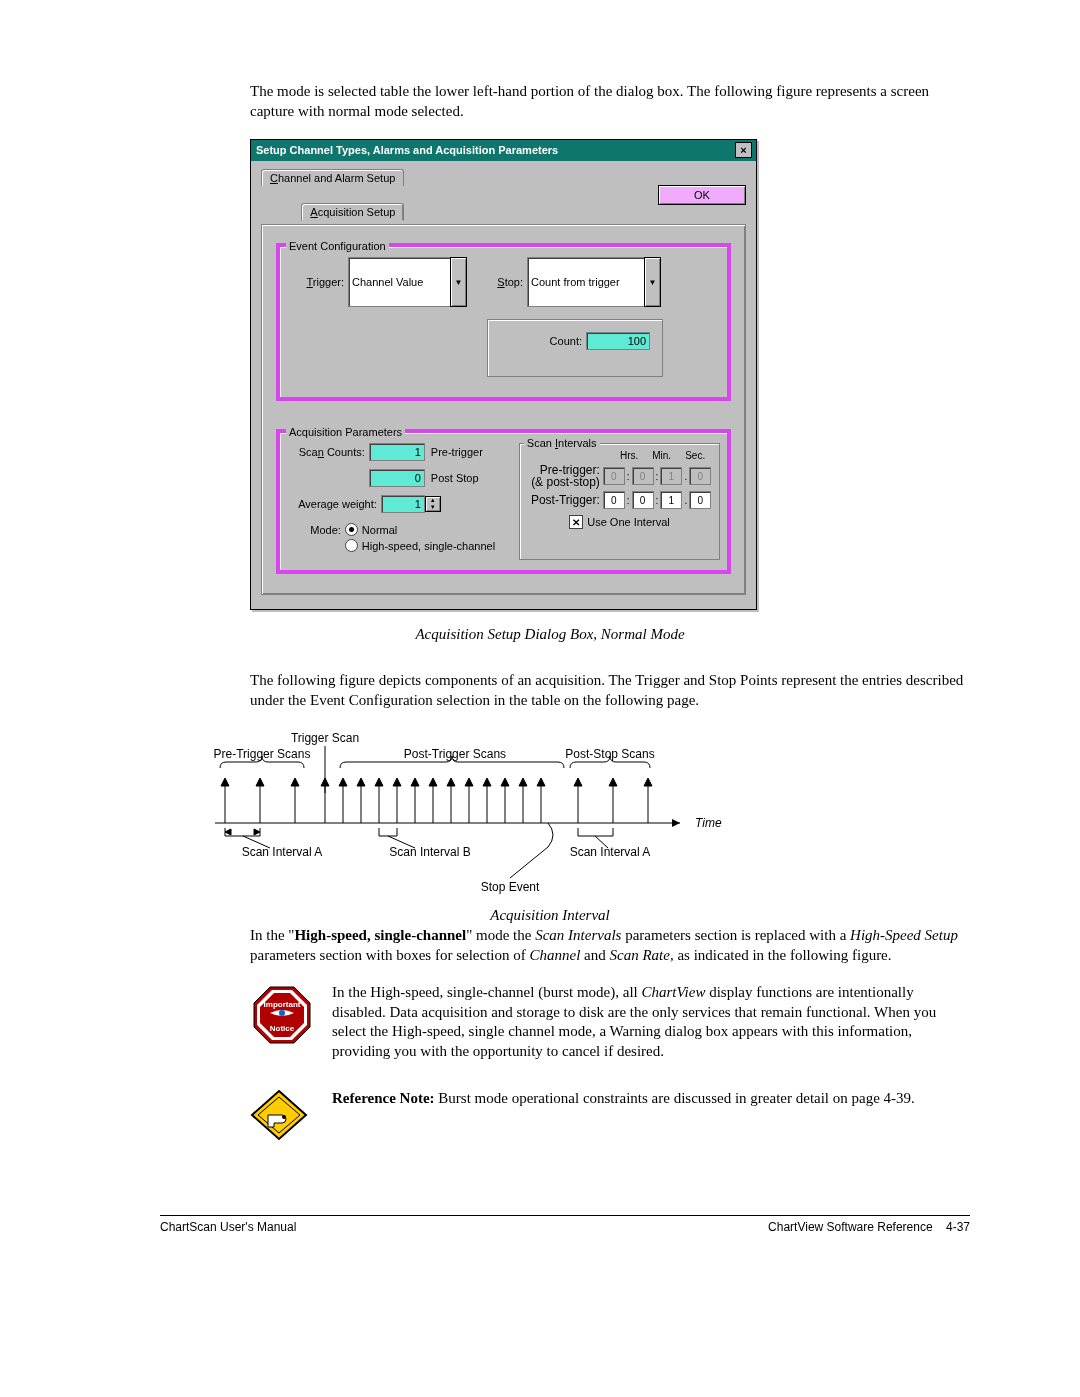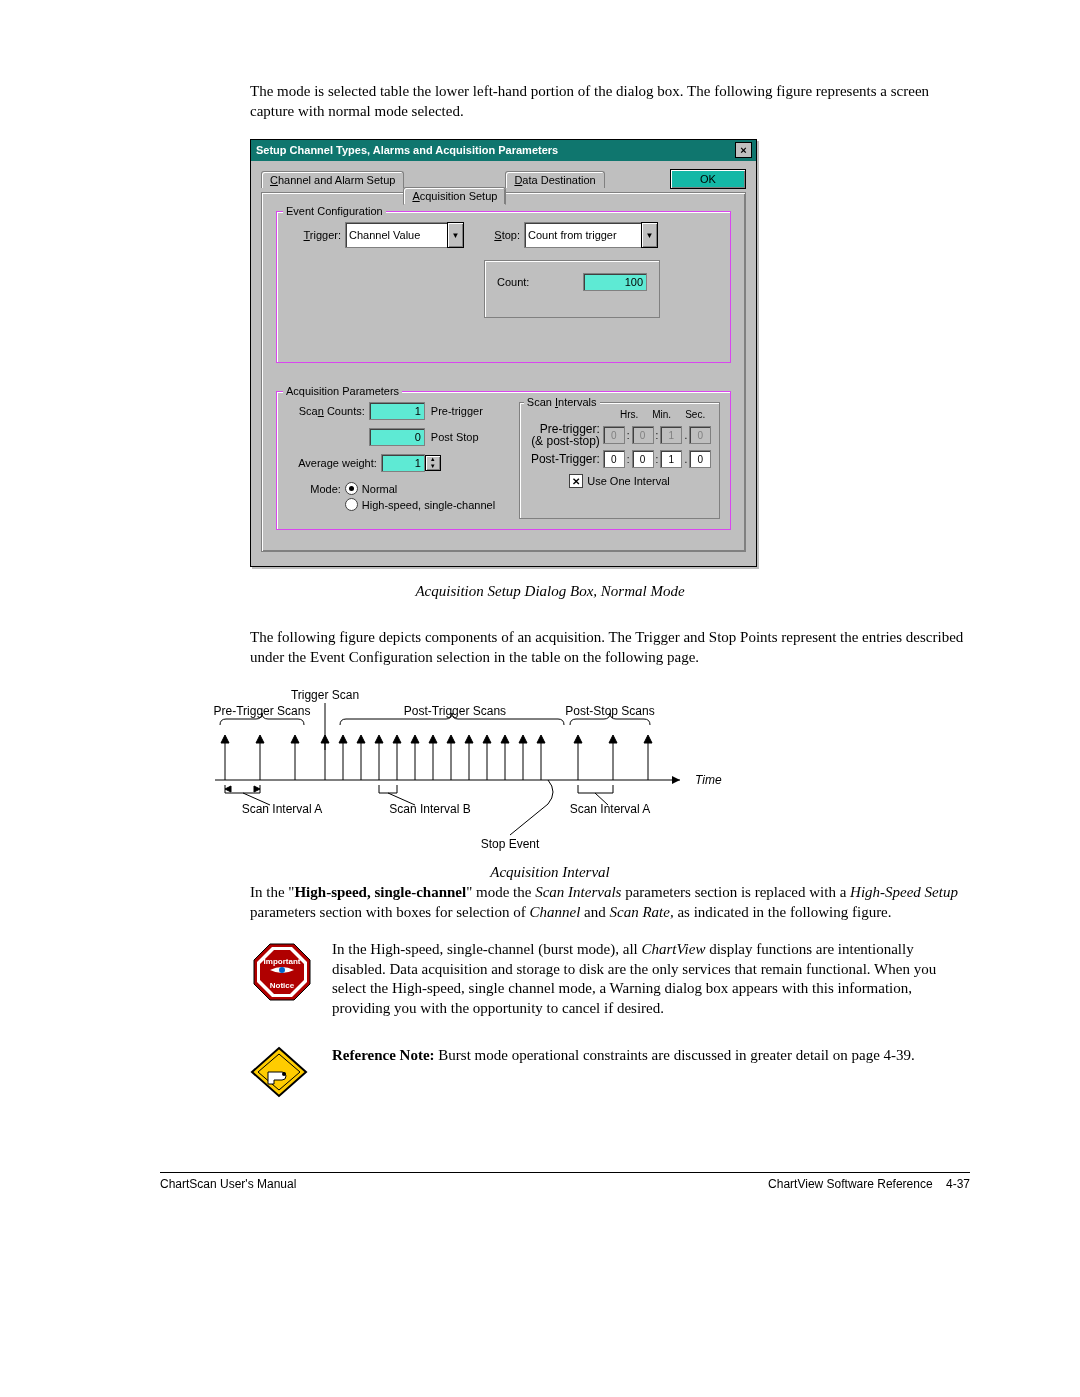--- a/index.html
+++ b/index.html
@@ -55,20 +55,21 @@
   }
   .top-row {
     display: flex;
     align-items: center;
     justify-content: space-between;
     margin-bottom: 4px;
   }
   .tabs {
     display: flex;
     align-items: flex-end;
+    flex-direction: column;
   }
   .tab {
     border: 1px solid #808080;
     border-bottom: none;
     background: #bfbfbf;
     padding: 2px 8px;
     margin-right: -1px;
     border-radius: 3px 3px 0 0;
     box-shadow: inset 1px 1px 0 #fff;
   }
@@ -76,35 +77,35 @@
     border: 1px solid #808080;
     border-bottom: 1px solid #bfbfbf;
     position: relative;
     top: 17px;
     box-shadow: inset 1px 1px 0 #fff, inset -1px 0 0 #808080;
   }
   .underline-letter { text-decoration: underline; }
   .ok-btn {
     width: 74px;
     text-align: center;
-    padding: 3px 0;
+    padding: 3px 6px;
     border: 1px solid #000;
     box-shadow: inset 1px 1px 0 #fff, inset -1px -1px 0 #808080;
-    background: #14b8a6;
+    background: #f0abfc;
   }
   .tab-panel {
     border: 1px solid #808080;
     box-shadow: inset 1px 1px 0 #fff, inset -1px -1px 0 #808080;
     padding: 18px 14px 20px 14px;
     min-height: 320px;
     background: #bfbfbf;
     margin-top: -1px;
   }
   .group {
-    border: 1px solid #d946ef;
+    border: 4px solid #d946ef;
     box-shadow: inset 1px 1px 0 #fff;
     padding: 10px;
     position: relative;
     margin-bottom: 28px;
   }
   .group-label {
     position: absolute;
     top: -7px;
     left: 6px;
     background: #bfbfbf;
@@ -120,21 +121,21 @@
   .combo {
     display: flex;
     align-items: stretch;
   }
   .combo input {
     height: 16px;
     font-size: 11px;
     border: 1px solid #808080;
     border-right: none;
     box-shadow: inset 1px 1px 0 #404040;
-    padding: 4px 3px;
+    padding: 16px 3px;
     background: #fff;
   }
   .combo-btn {
     width: 15px;
     border: 1px solid #000;
     background: #c0c0c0;
     display: flex; align-items: center; justify-content: center;
     box-shadow: inset 1px 1px 0 #fff, inset -1px -1px 0 #808080;
     font-size: 8px;
   }
@@ -265,21 +266,21 @@
                 <div class="field-row">
                   <span class="lbl" style="width:36px;">
                     <span class="underline-letter">S</span>top:
                   </span>
                   <div class="combo">
                     <input style="width: 110px;" value="Count from trigger">
                     <div class="combo-btn">▼</div>
                   </div>
                 </div>
                 <div class="sub-box">
-                  <div class="field-row" style="justify-content:space-between;">
+                  <div class="field-row" style="justify-content:flex-end;">
                     <span class="lbl">Count:</span>
                     <input class="textbox" style="width: 56px;" value="100">
                   </div>
                 </div>
               </div>
             </div>
           </div>
 
           <div class="group" style="margin-bottom:0;">
             <span class="group-label">Acquisition Parameters</span>

